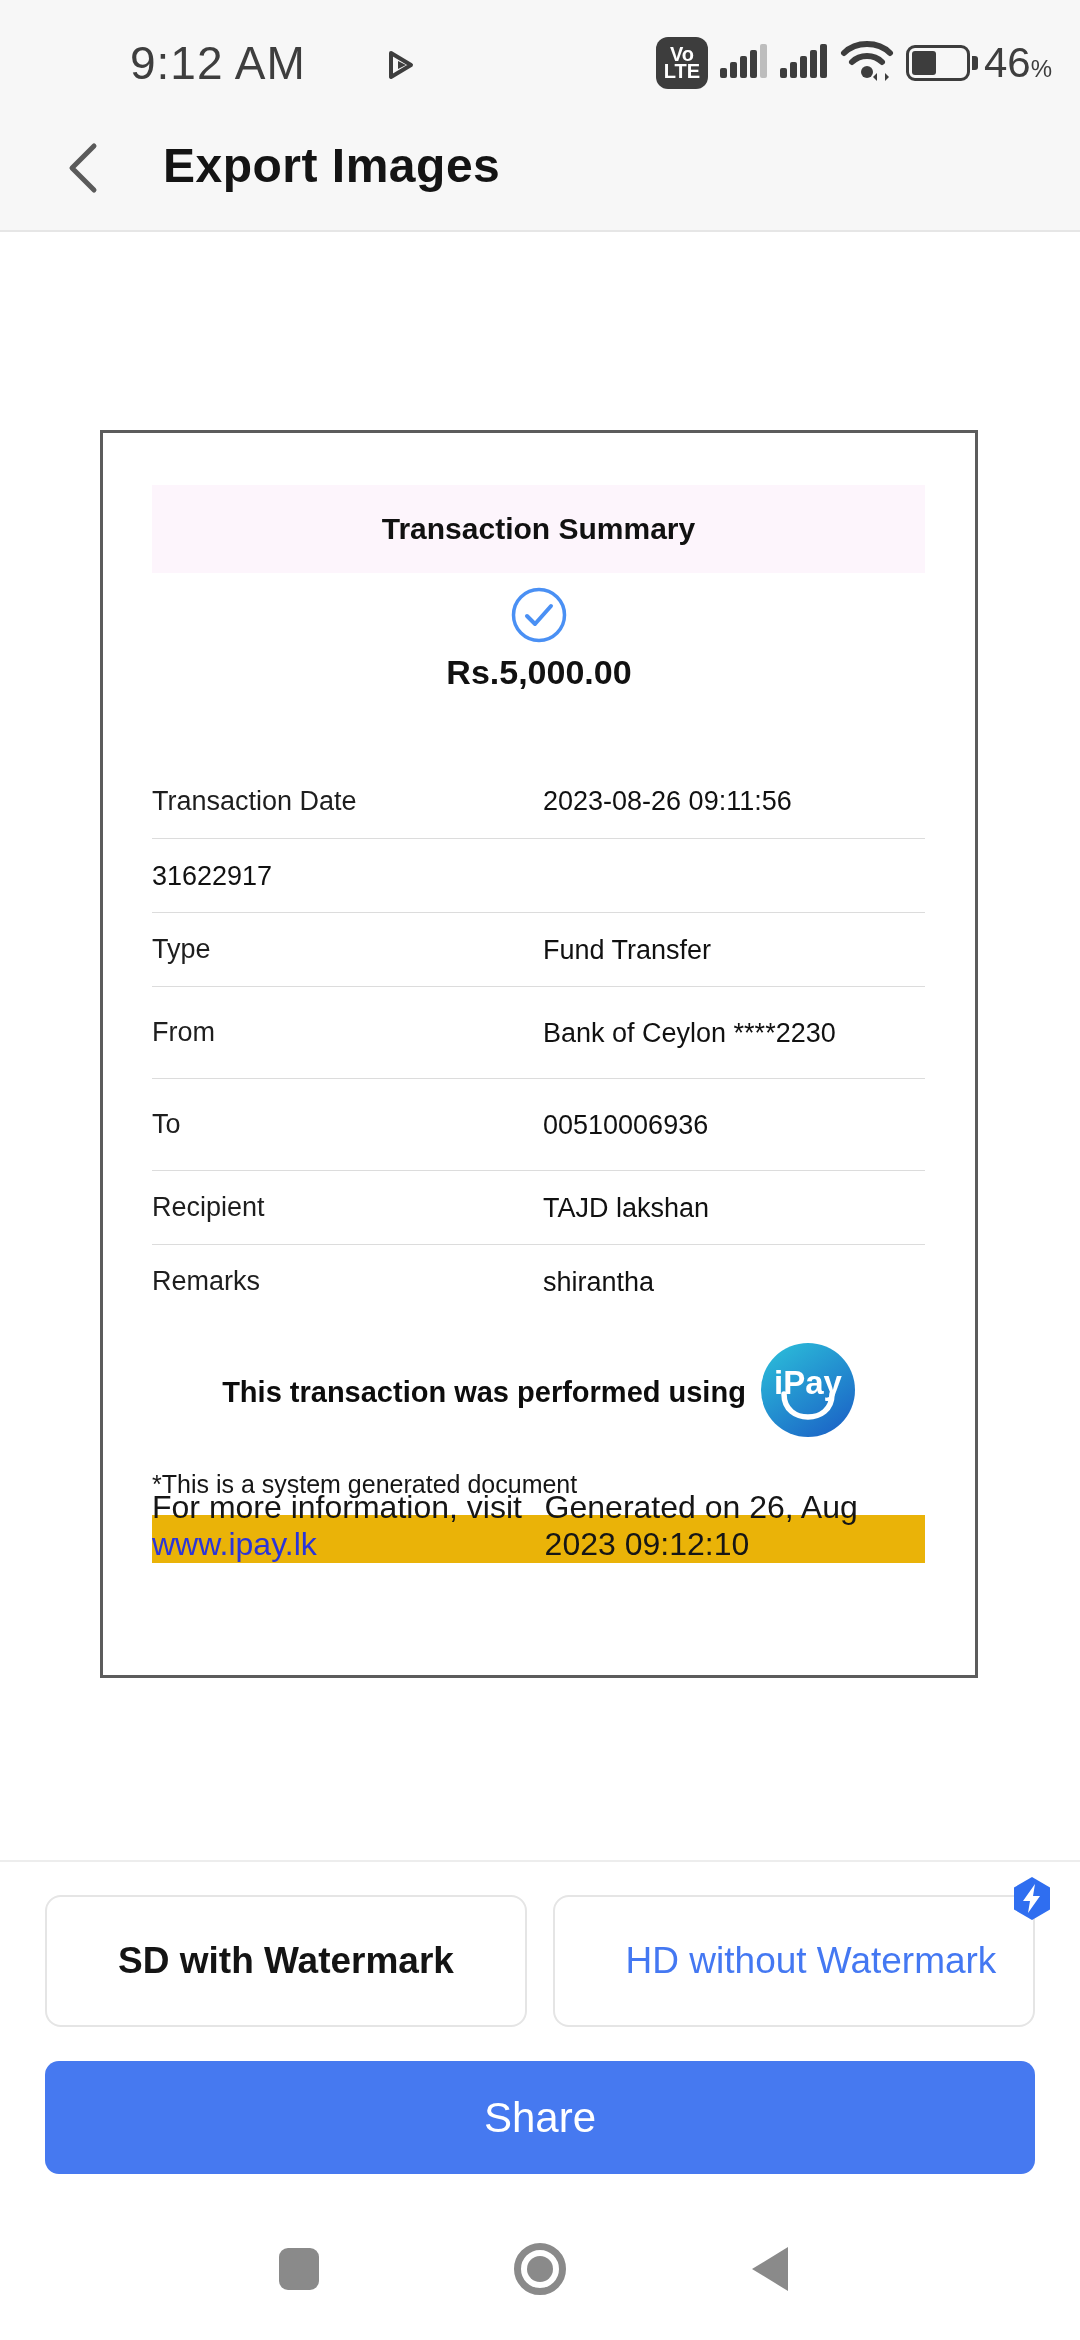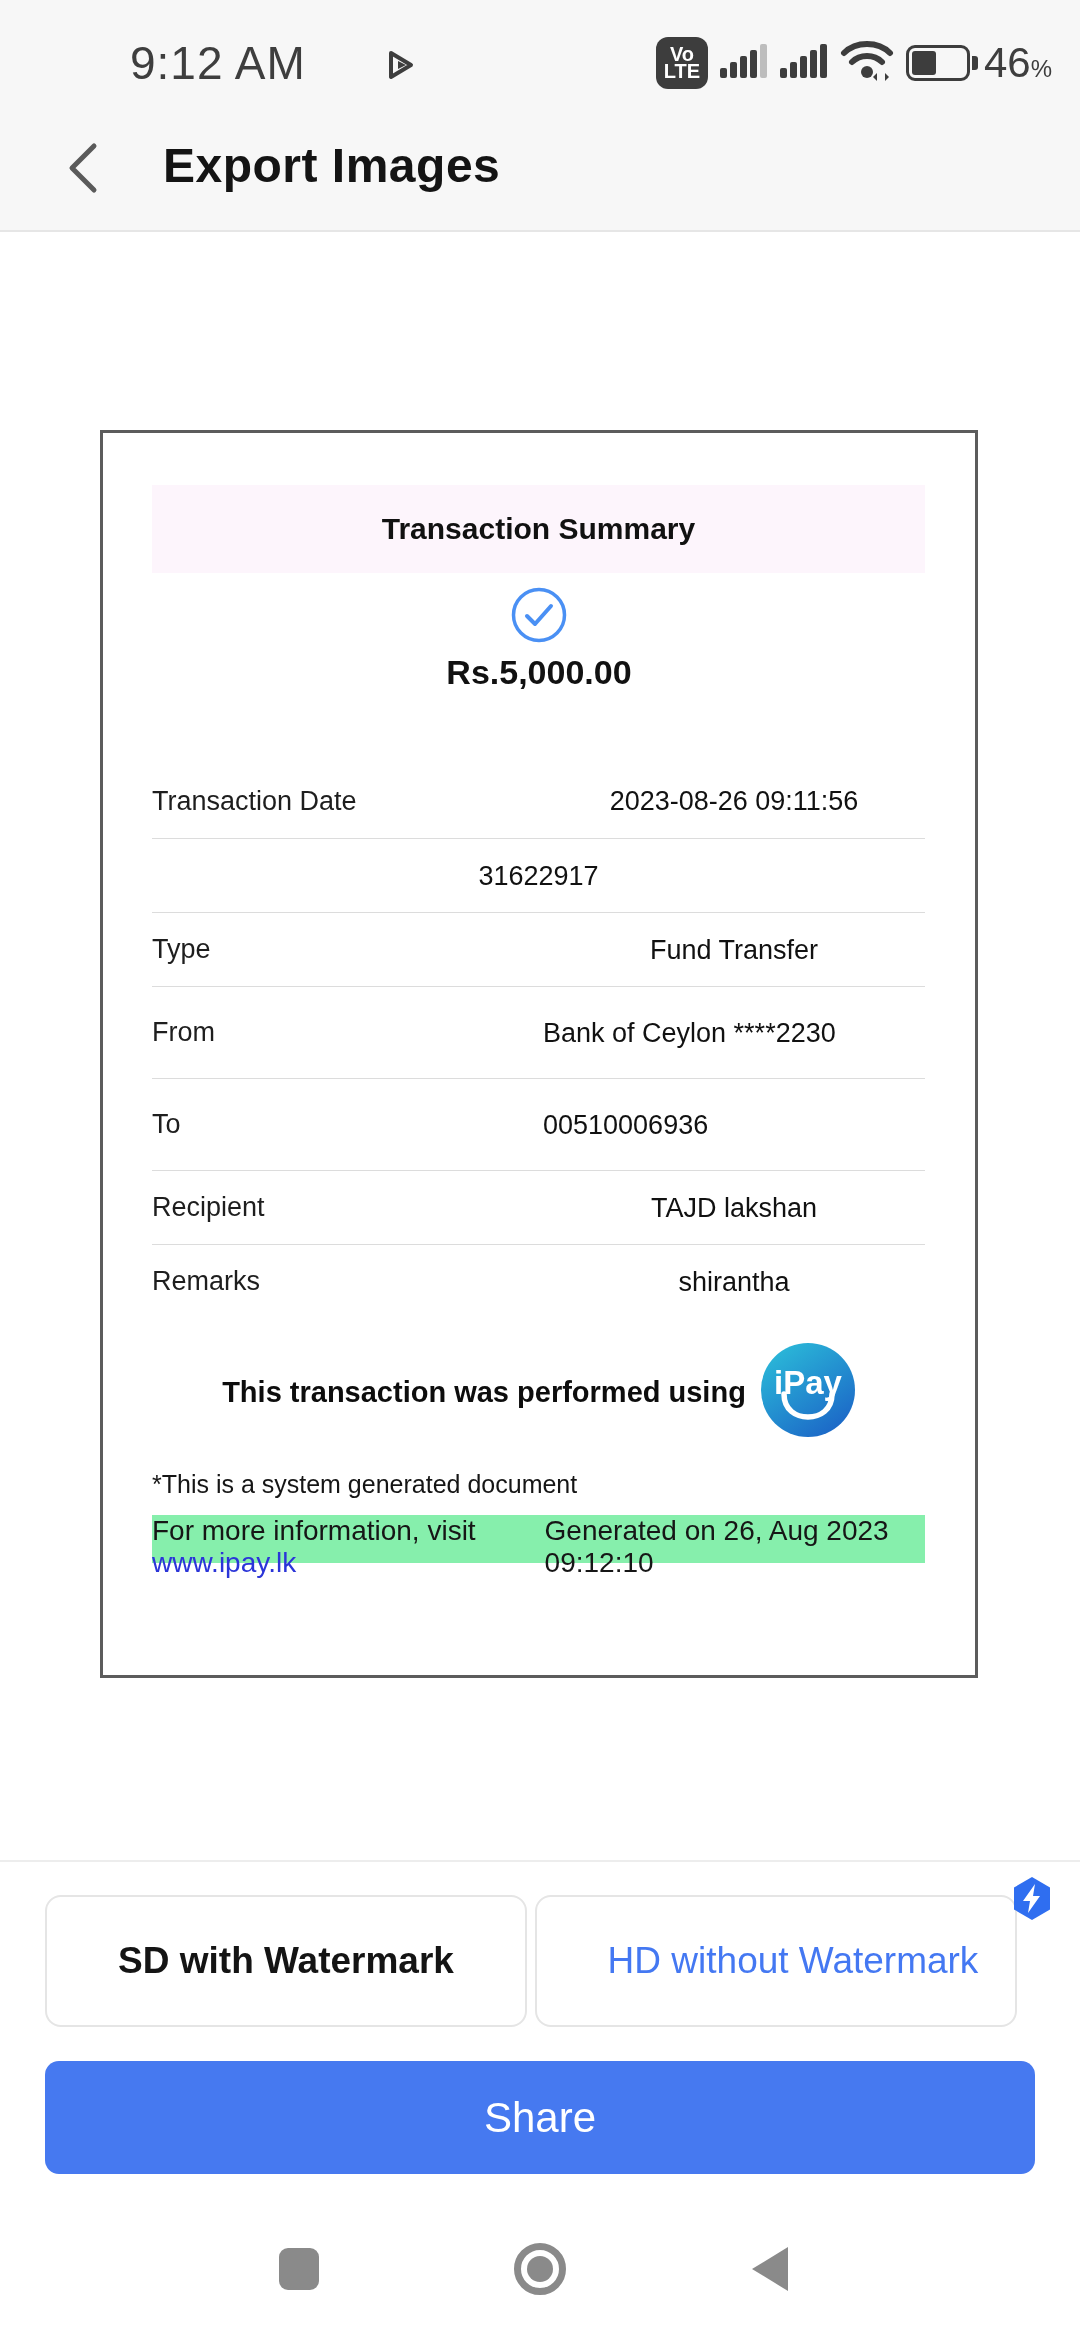--- a/index.html
+++ b/index.html
@@ -31,33 +31,33 @@
   .rc-banner span { font-size:30px; font-weight:bold; color:#111111; }
   .rc-check { margin-top:13px; display:flex; justify-content:center; }
   .rc-amount { margin-top:9px; text-align:center; font-size:34px; font-weight:bold; color:#111111; }
   .rc-table { margin:72px 50px 0 49px; }
   .rrow { display:flex; align-items:center; min-height:74px; }
   .rrow + .rrow { border-top:1px solid #dcdcdc; }
   .rrow.tall { min-height:92px; }
   .rlabel { flex:0 0 391px; font-size:27px; color:#1e1e1e; }
   .rvalue { flex:1; font-size:27px; color:#111111; }
   .rvalue div { line-height:44px; }
-  .rrow:not(.tall) .rvalue div { line-height:30px;text-align:center; }
+  .rrow:not(.tall) .rvalue div { line-height:30px; }
 
   .rc-performed { margin-top:24px; display:flex; align-items:center; justify-content:center; gap:14px; height:100px; }
   .rc-performed .ptext { font-size:29px; font-weight:bold; color:#0d0d0d; }
   .rc-footnote { margin:28px 0 0 49px; font-size:25px; color:#151515; }
-  .rc-footer { margin:16px 50px 0 49px; height:48px; background:#86efac; display:flex; align-items:flex-start; justify-content:space-between; font-size:28px; color:#161616; }
+  .rc-footer { margin:16px 50px 0 49px; height:48px; background:#eab308; display:flex; align-items:flex-end; justify-content:space-between; font-size:32px; color:#161616; }
   .rc-footer a { color:#2b35d8; text-decoration:none; }
 
   
   .panel-divider { position:absolute; left:0; top:1860px; width:1080px; height:2px; background:#ededed; }
   .opt-card { position:absolute; top:1895px; width:482px; height:132px; background:#ffffff; border:2px solid #e5e5e5; border-radius:16px; display:flex; align-items:center; justify-content:center; cursor:pointer;text-align:right; }
   .opt-sd { left:45px; }
-  .opt-hd { left:535px;padding-left:34px; }
+  .opt-hd { left:553px;padding-left:34px; }
   .opt-sd .opt-label { font-size:37px; font-weight:600; color:#141414; }
   .opt-hd .opt-label { font-size:37px; font-weight:500; color:#4478f2; }
   .hd-badge { position:absolute; left:1010px; top:1876px; width:44px; height:46px; }
   .share-btn { position:absolute; left:45px; top:2061px; width:990px; height:113px; background:#4679f0; border:none; border-radius:14px; color:#ffffff; font-size:42px; font-family:"Liberation Sans", sans-serif; display:flex; align-items:center; justify-content:center; cursor:pointer; }
 
   
   .navbar { position:absolute; left:0; top:2230px; width:1080px; height:110px; background:#ffffff; }
   .nav-recents { position:absolute; left:279px; top:18px; width:40px; height:42px; background:#8a8a8a; border-radius:9px; cursor:pointer; }
   .nav-home { position:absolute; left:514px; top:13px; width:52px; height:52px; border:7px solid #8a8a8a; border-radius:50%; display:flex; align-items:center; justify-content:center; cursor:pointer; }
   .nav-home-dot { width:26px; height:26px; background:#8a8a8a; border-radius:50%; }

